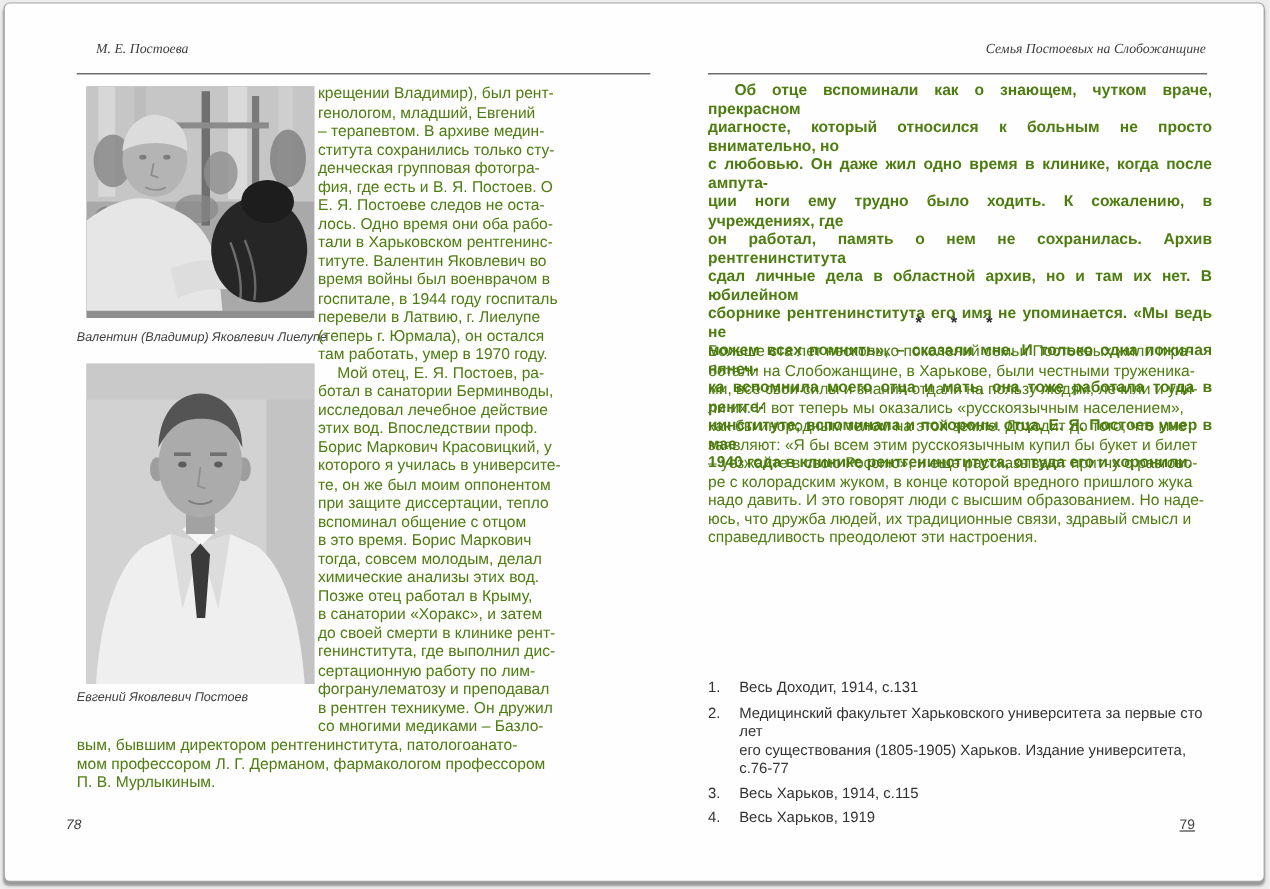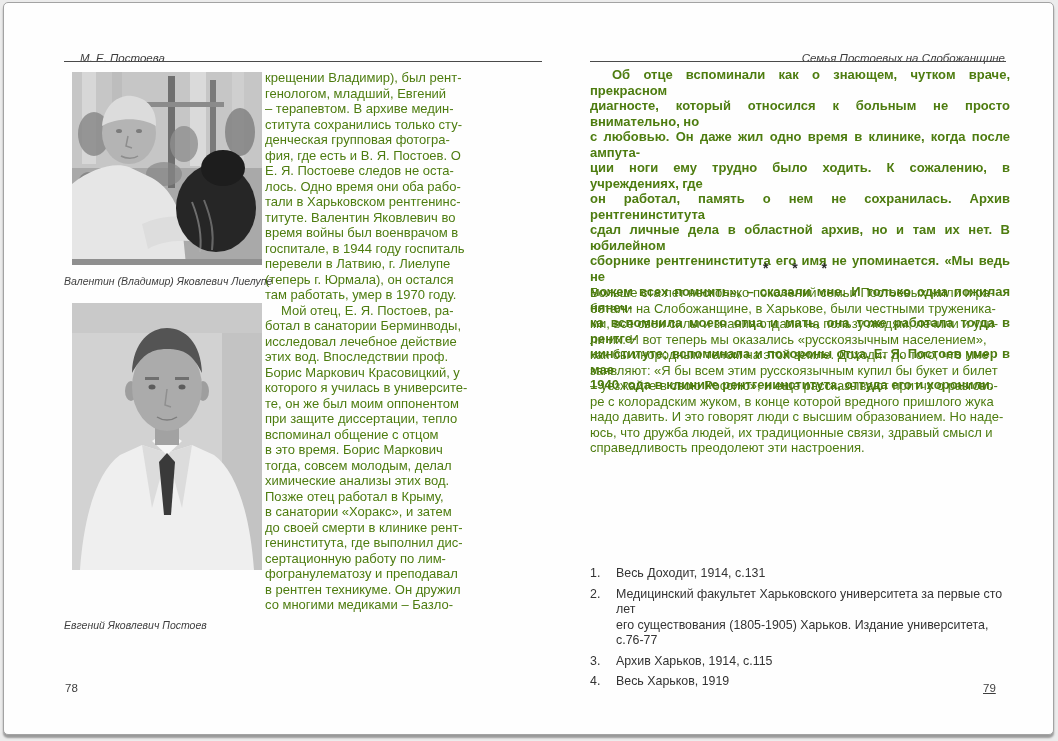--- a/index.html
+++ b/index.html
@@ -9,51 +9,52 @@
     font-family:"Liberation Sans", sans-serif;
     color:#333;
   }
   .sheet{
     position:absolute;left:3px;top:2px;width:1049px;height:731px;
     background:#fefefe;border:1px solid #a3a3a3;border-radius:5px;
     box-shadow:0 3px 2px rgba(0,0,0,.35);
     overflow:hidden;
   }
   .running-head{
-    position:absolute;top:49px;font-size:11.5px;font-style:italic;color:#3d3d3d;
+    position:absolute;top:32px;font-size:11.5px;font-style:italic;color:#3d3d3d;
     white-space:nowrap;
+    font-family:Liberation Serif, serif;
   }
   .rh-left{left:76px;}
   .rh-right{right:48px;text-align:right;padding-left:36px;}
   .head-rule{position:absolute;top:58px;height:1px;background:#4a4a4a;}
   .rule-left{left:60px;width:478px;}
   .rule-right{left:586px;width:416px;}
 
   .photo{position:absolute;overflow:hidden;background:#b5b5b5;}
   .photo svg{display:block;width:100%;height:100%;}
   .photo-1{left:68px;top:69px;width:190px;height:193px;}
   .photo-2{left:68px;top:300px;width:190px;height:267px;}
   .caption{
     position:absolute;left:60px;width:220px;
     font-size:10.5px;font-style:italic;color:#3f3f3f;white-space:nowrap;
   }
   .cap-1{top:272px;}
-  .cap-2{top:572px;margin-top:44px;}
+  .cap-2{top:572px;}
 
   .body-text{font-size:13px;line-height:15.5px;color:#4d7c0f;text-align:justify;}
   .pre{white-space:pre-line;}
 
   .col-text{position:absolute;left:261px;top:67px;width:277px;}
   .col-text p{margin:0;}
   .col-text p.indent{text-indent:16px;}
 
   .bottom-text{position:absolute;left:60px;top:610px;width:478px;}
 
   .page-num{position:absolute;top:679px;font-size:11.5px;color:#3e3e3e;}
-  .pn-left{left:61px;}
+  .pn-left{left:51px;font-style:italic;}
   .pn-right{left:979px;text-decoration:underline;}
 
   .para-1{position:absolute;left:586px;top:64px;width:420px;text-indent:22px;font-weight:bold;}
   .separator{
     position:absolute;left:586px;top:257px;width:420px;text-align:center;
     font-size:14px;font-weight:bold;letter-spacing:10px;color:#2d2d2d;
   }
   .para-2{position:absolute;left:586px;top:282px;width:420px;}
 
   .lit-heading{
@@ -162,20 +163,23 @@
 Позже отец работал в Крыму,
 в санатории «Хоракс», и затем
 до своей смерти в клинике рент-
 генинститута, где выполнил дис-
 сертационную работу по лим-
 фогранулематозу и преподавал
 в рентген техникуме. Он дружил
 со многими медиками – Базло-</p>
   </div>
 
+  <div class="bottom-text body-text pre">вым, бывшим директором рентгенинститута, патологоанато-
+мом профессором Л. Г. Дерманом, фармакологом профессором
+П. В. Мурлыкиным.</div>
 
   <div class="page-num pn-left">78</div>
 
   <div class="running-head rh-right">Семья Постоевых на Слобожанщине</div>
   <div class="head-rule rule-right"></div>
 
   <div class="para-1 body-text pre">Об отце вспоминали как о знающем, чутком враче, прекрасном
 диагносте, который относился к больным не просто внимательно, но
 с любовью. Он даже жил одно время в клинике, когда после ампута-
 ции ноги ему трудно было ходить. К сожалению, в учреждениях, где
@@ -207,21 +211,21 @@
       <span class="lit-num">1.</span>
       <span class="lit-text">Весь Доходит, 1914, с.131</span>
     </div>
     <div class="lit-item">
       <span class="lit-num">2.</span>
       <span class="lit-text">Медицинский факультет Харьковского университета за первые сто лет
 его существования (1805-1905) Харьков. Издание университета, с.76-77</span>
     </div>
     <div class="lit-item">
       <span class="lit-num">3.</span>
-      <span class="lit-text">Архив Харьков, 1914, с.115</span>
+      <span class="lit-text">Весь Харьков, 1914, с.115</span>
     </div>
     <div class="lit-item">
       <span class="lit-num">4.</span>
       <span class="lit-text">Весь Харьков, 1919</span>
     </div>
   </div>
 
   <div class="page-num pn-right">79</div>
 
 </div>

